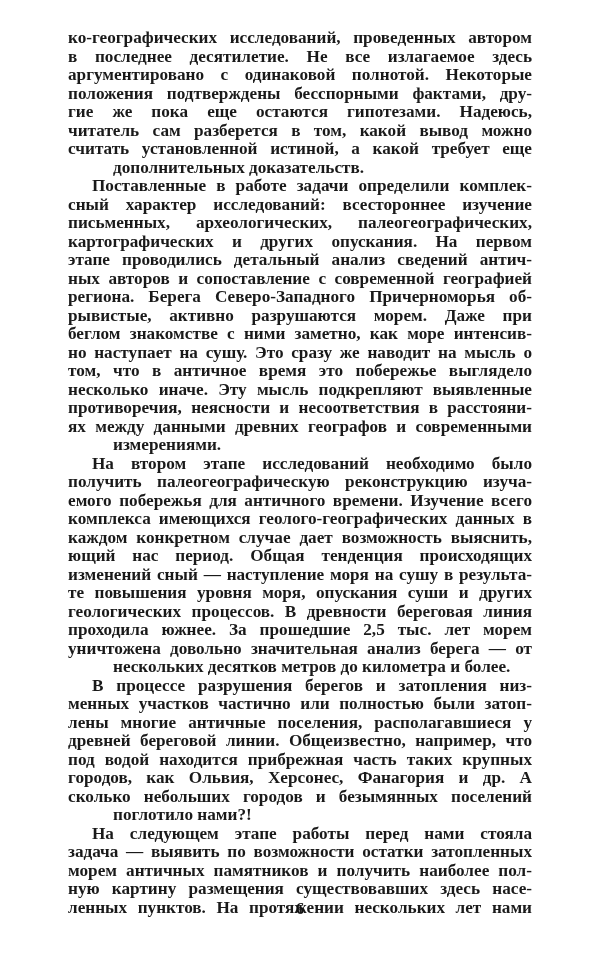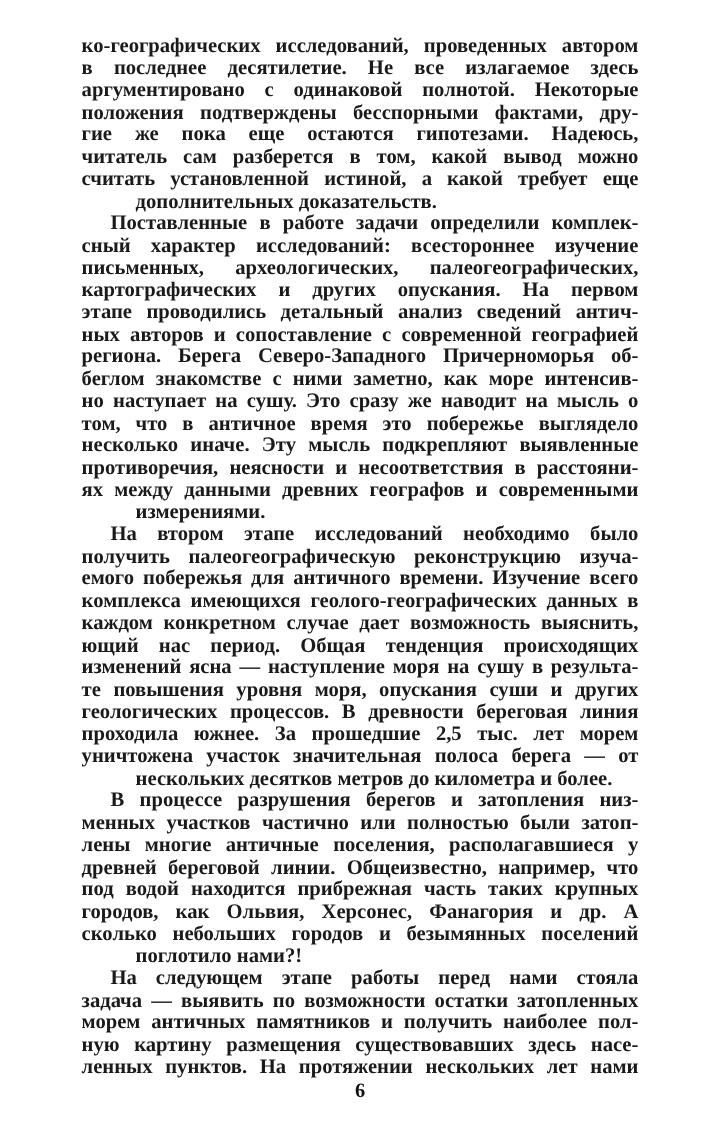--- a/index.html
+++ b/index.html
@@ -56,40 +56,41 @@
     <span class="line last">дополнительных доказательств.</span>
   </div>
   <div class="para">
     <span class="line indent">Поставленные в работе задачи определили комплек-</span>
     <span class="line">сный характер исследований: всестороннее изучение</span>
     <span class="line">письменных, археологических, палеогеографических,</span>
     <span class="line">картографических и других опускания. На первом</span>
     <span class="line">этапе проводились детальный анализ сведений антич-</span>
     <span class="line">ных авторов и сопоставление с современной географией</span>
     <span class="line">региона. Берега Северо-Западного Причерноморья об-</span>
+    <span class="line">рывистые, активно разрушаются морем. Даже при</span>
     <span class="line">беглом знакомстве с ними заметно, как море интенсив-</span>
     <span class="line">но наступает на сушу. Это сразу же наводит на мысль о</span>
     <span class="line">том, что в античное время это побережье выглядело</span>
     <span class="line">несколько иначе. Эту мысль подкрепляют выявленные</span>
     <span class="line">противоречия, неясности и несоответствия в расстояни-</span>
     <span class="line">ях между данными древних географов и современными</span>
     <span class="line last">измерениями.</span>
   </div>
   <div class="para">
     <span class="line indent">На втором этапе исследований необходимо было</span>
     <span class="line">получить палеогеографическую реконструкцию изуча-</span>
     <span class="line">емого побережья для античного времени. Изучение всего</span>
     <span class="line">комплекса имеющихся геолого-географических данных в</span>
     <span class="line">каждом конкретном случае дает возможность выяснить,</span>
     <span class="line">ющий нас период. Общая тенденция происходящих</span>
-    <span class="line">изменений ясна — наступление моря на сушу в результа-</span>
+    <span class="line">изменений сный — наступление моря на сушу в результа-</span>
     <span class="line">те повышения уровня моря, опускания суши и других</span>
     <span class="line">геологических процессов. В древности береговая линия</span>
     <span class="line">проходила южнее. За прошедшие 2,5 тыс. лет морем</span>
-    <span class="line">уничтожена участок значительная полоса берега — от</span>
+    <span class="line">уничтожена довольно значительная анализ берега — от</span>
     <span class="line last">нескольких десятков метров до километра и более.</span>
   </div>
   <div class="para">
     <span class="line indent">В процессе разрушения берегов и затопления низ-</span>
     <span class="line">менных участков частично или полностью были затоп-</span>
     <span class="line">лены многие античные поселения, располагавшиеся у</span>
     <span class="line">древней береговой линии. Общеизвестно, например, что</span>
     <span class="line">под водой находится прибрежная часть таких крупных</span>
     <span class="line">городов, как Ольвия, Херсонес, Фанагория и др. А</span>
     <span class="line">сколько небольших городов и безымянных поселений</span>

